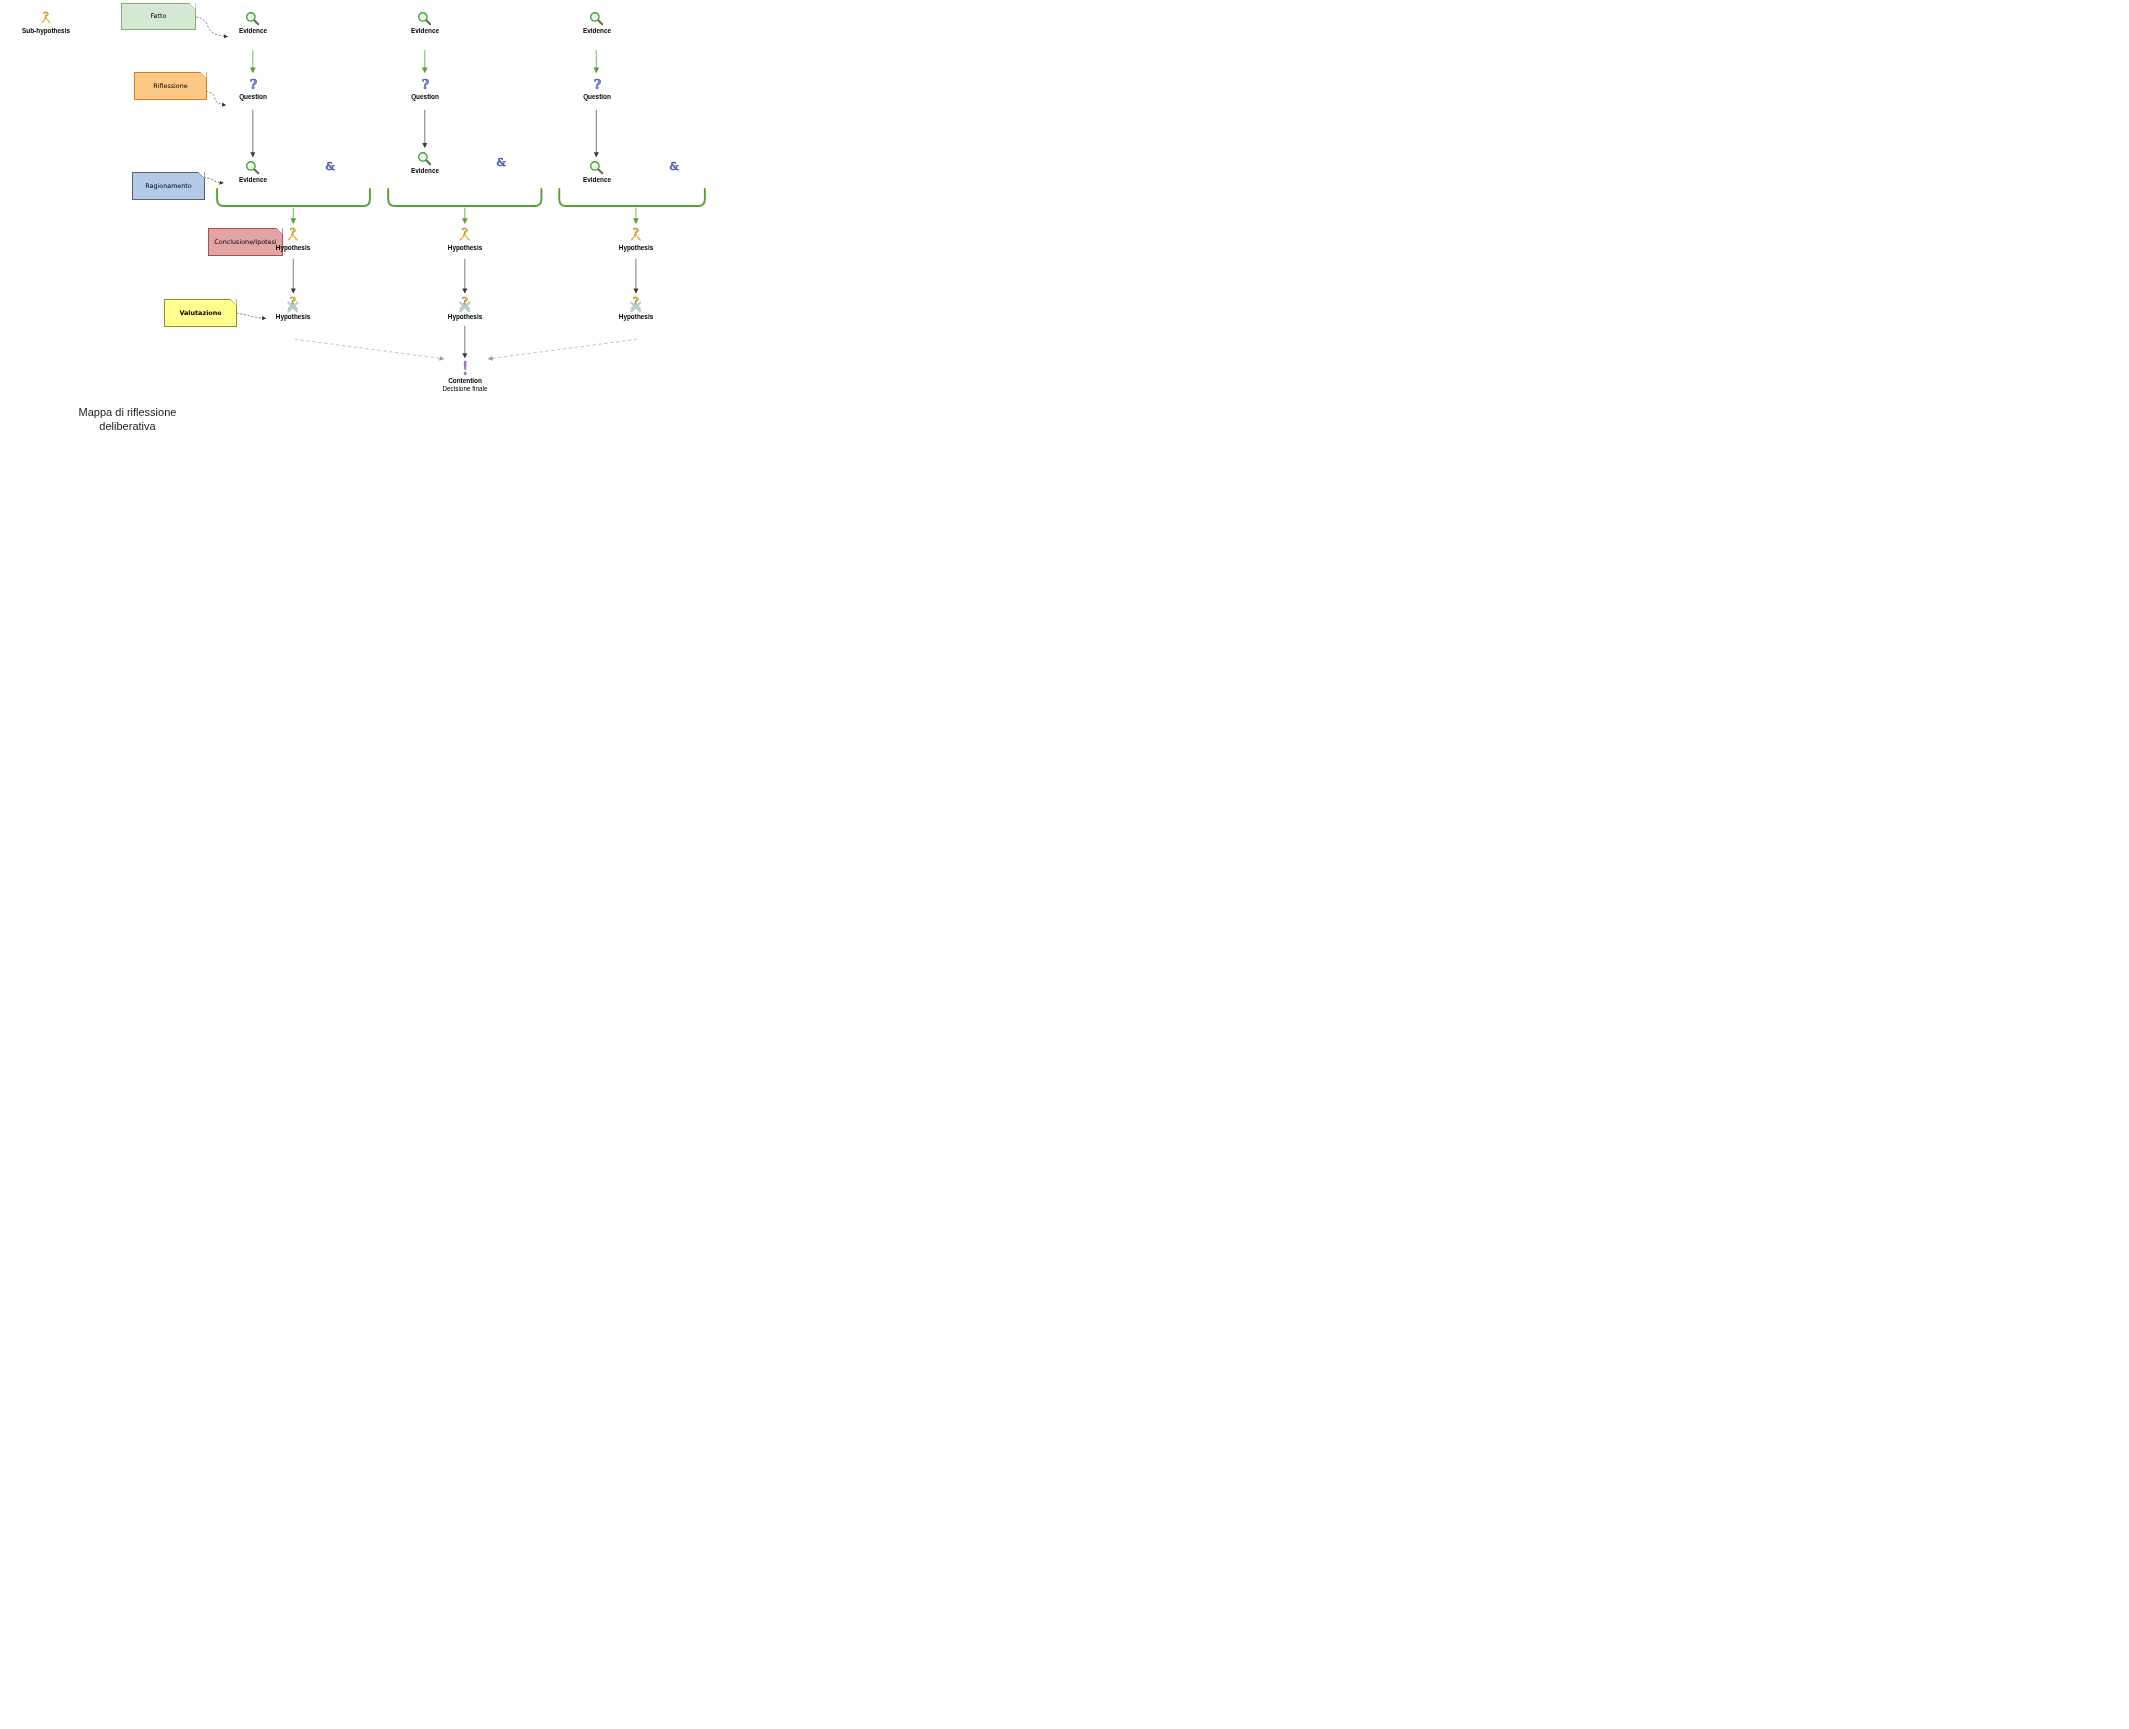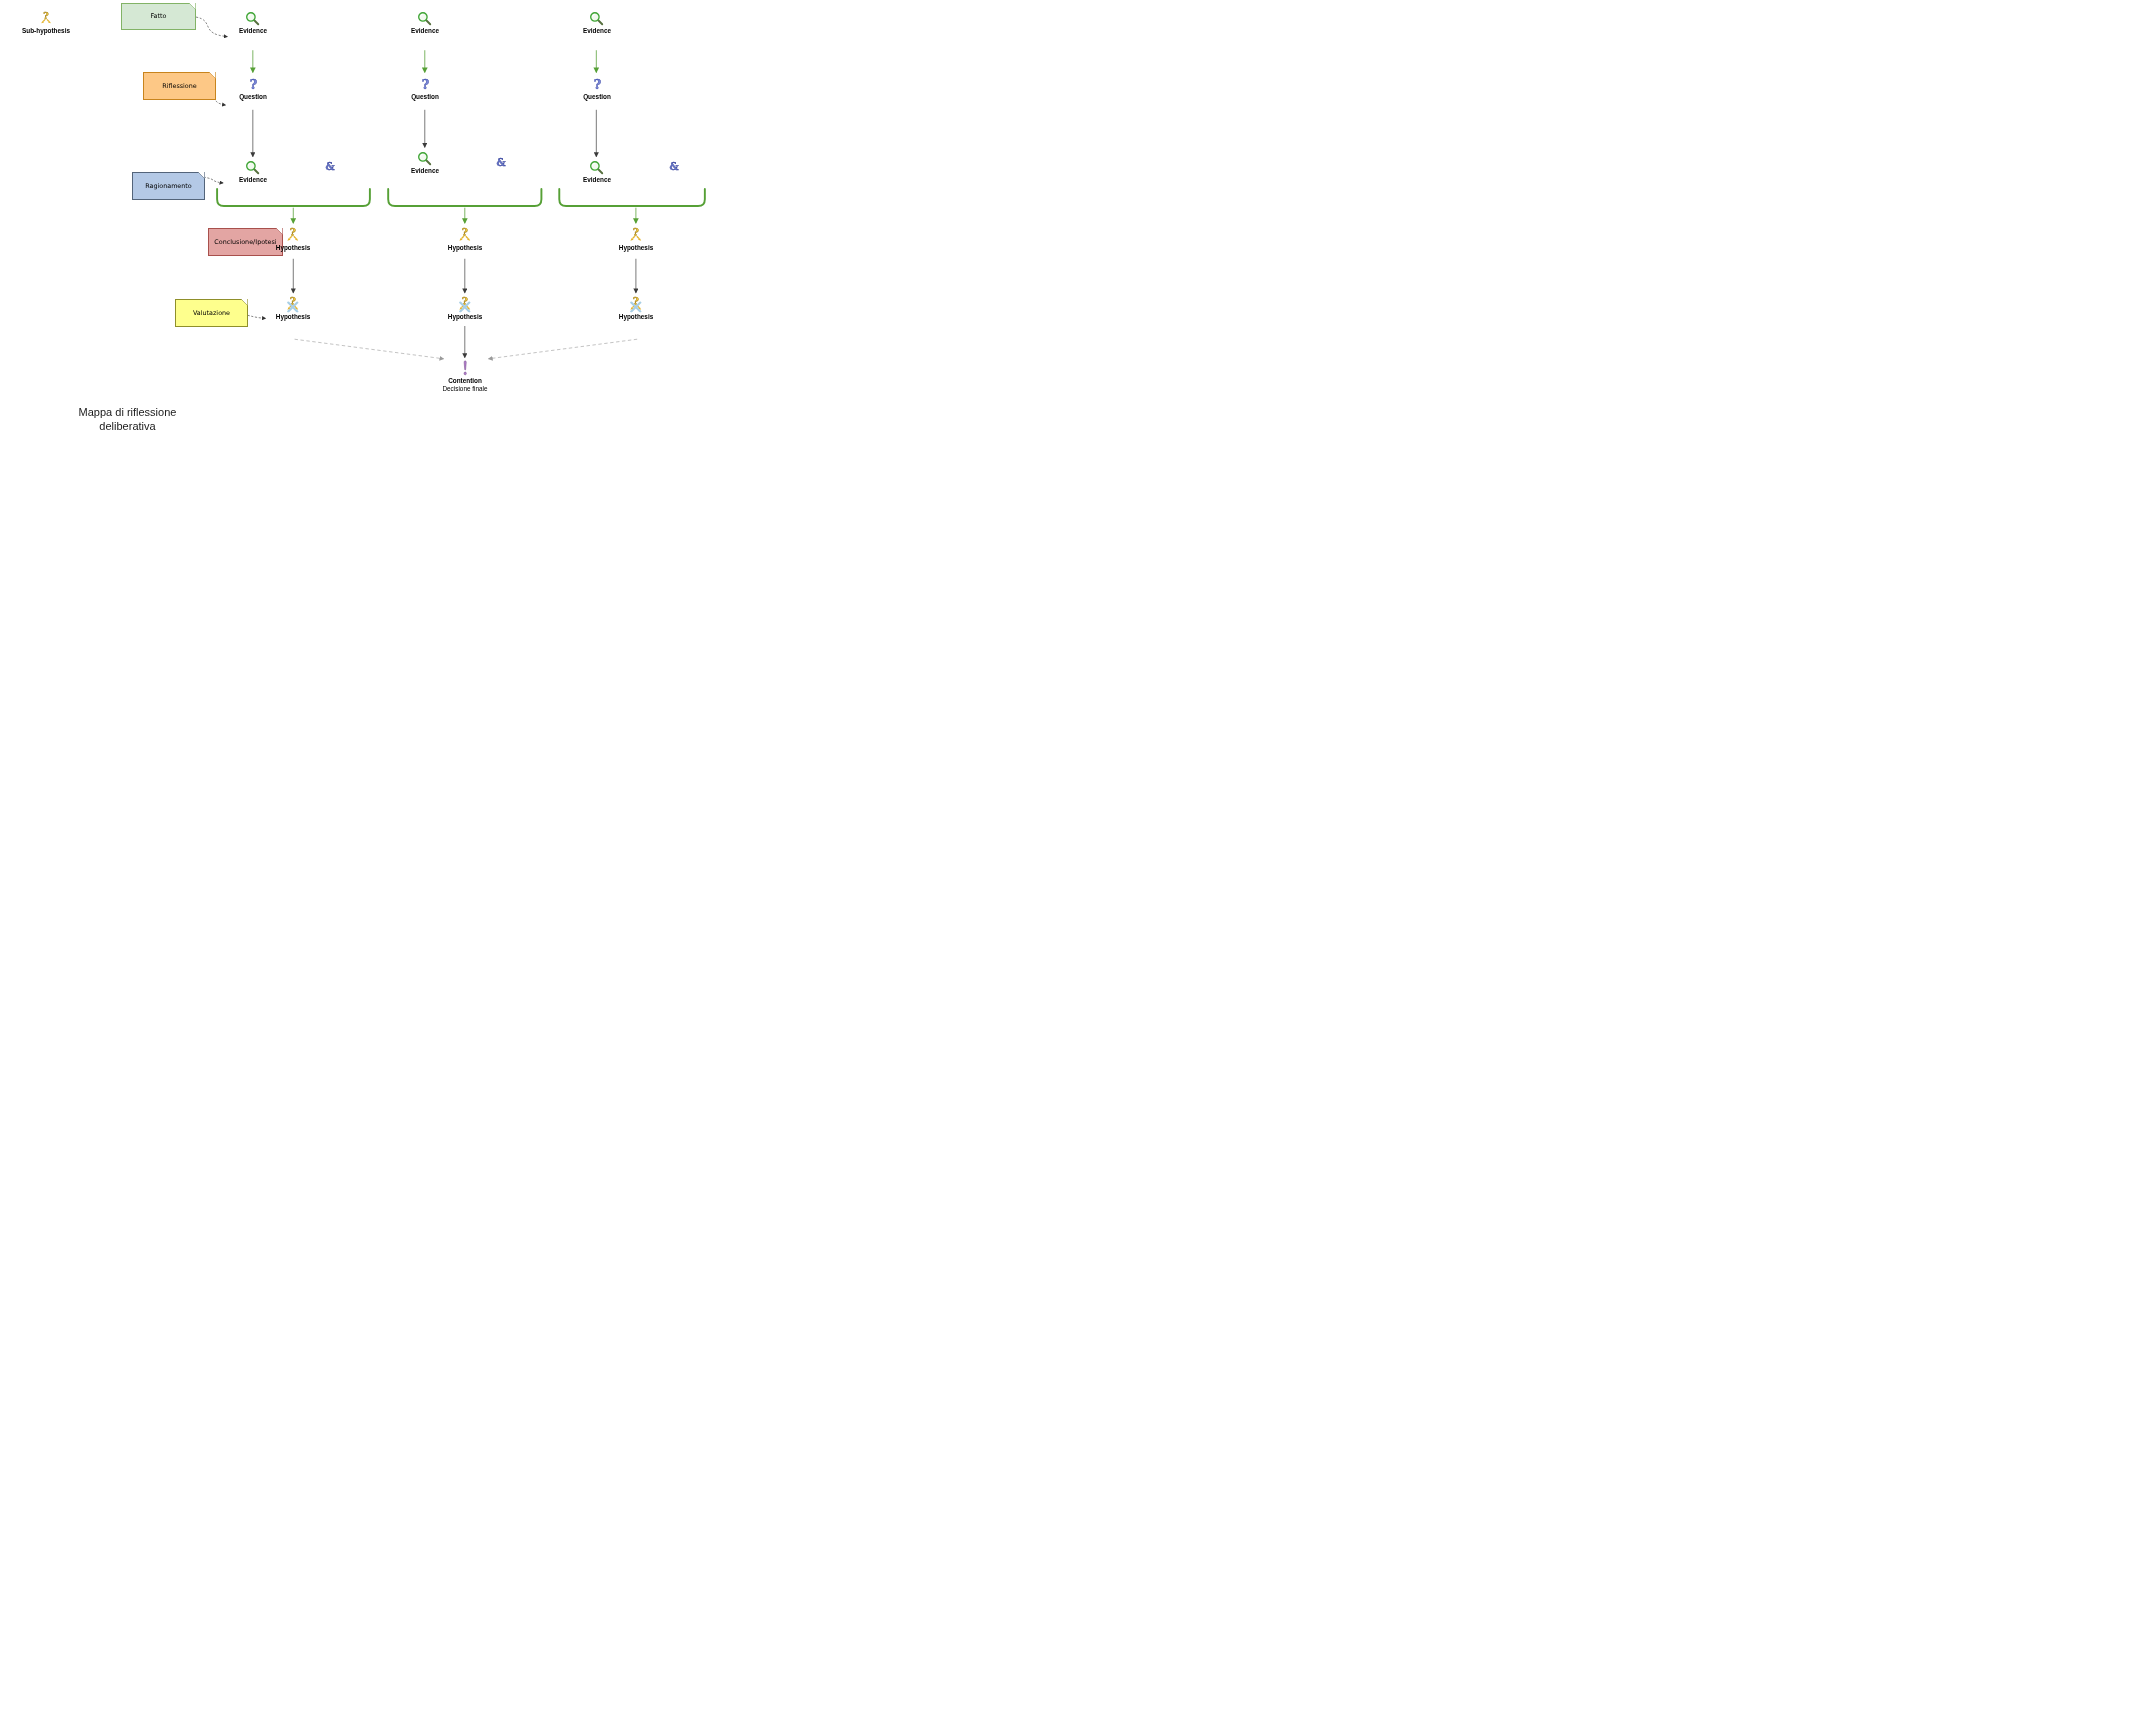--- a/index.html
+++ b/index.html
@@ -147,42 +147,42 @@
     <div class="lbl">Sub-hypothesis</div>
   </div>
 
   <div class="note note-fatto" style="left:121px;top:2.6px;width:73px;height:25px;">
     <svg class="fold" width="6.4" height="6.4" viewBox="0 0 15 15">
         <path d="M0,0 L15,0 L15,15 Z" fill="#ffffff"></path>
         <path d="M0,0 L15,15" style="stroke:var(--bc)" stroke-width="1.4" fill="none"></path>
       </svg>
     <span>Fatto</span>
   </div>
-  <div class="note note-rifl" style="left:143px;top:72px;width:71px;height:26.4px;text-align:right;">
+  <div class="note note-rifl" style="left:134px;top:72px;width:71px;height:26.4px;text-align:right;">
     <svg class="fold" width="6.4" height="6.4" viewBox="0 0 15 15">
         <path d="M0,0 L15,0 L15,15 Z" fill="#ffffff"></path>
         <path d="M0,0 L15,15" style="stroke:var(--bc)" stroke-width="1.4" fill="none"></path>
       </svg>
     <span>Riflessione</span>
   </div>
   <div class="note note-rag" style="left:132px;top:172px;width:71px;height:26.4px;">
     <svg class="fold" width="6.4" height="6.4" viewBox="0 0 15 15">
         <path d="M0,0 L15,0 L15,15 Z" fill="#ffffff"></path>
         <path d="M0,0 L15,15" style="stroke:var(--bc)" stroke-width="1.4" fill="none"></path>
       </svg>
     <span>Ragionamento</span>
   </div>
   <div class="note note-conc" style="left:168px;top:228px;width:73px;height:26.4px;margin-left:40px;">
     <svg class="fold" width="6.4" height="6.4" viewBox="0 0 15 15">
         <path d="M0,0 L15,0 L15,15 Z" fill="#ffffff"></path>
         <path d="M0,0 L15,15" style="stroke:var(--bc)" stroke-width="1.4" fill="none"></path>
       </svg>
     <span>Conclusione/Ipotesi</span>
   </div>
-  <div class="note note-val" style="left:175px;top:299px;width:71px;height:26.4px;">
+  <div class="note note-val" style="left:164px;top:299px;width:71px;height:26.4px;font-weight:bold;">
     <svg class="fold" width="6.4" height="6.4" viewBox="0 0 15 15">
         <path d="M0,0 L15,0 L15,15 Z" fill="#ffffff"></path>
         <path d="M0,0 L15,15" style="stroke:var(--bc)" stroke-width="1.4" fill="none"></path>
       </svg>
     <span>Valutazione</span>
   </div>
 
   <div class="node" style="left:253px;top:11px;">
     <svg width="15.3" height="15.3" viewBox="0 0 24 24">
         <use href="#sym-mag"></use>

